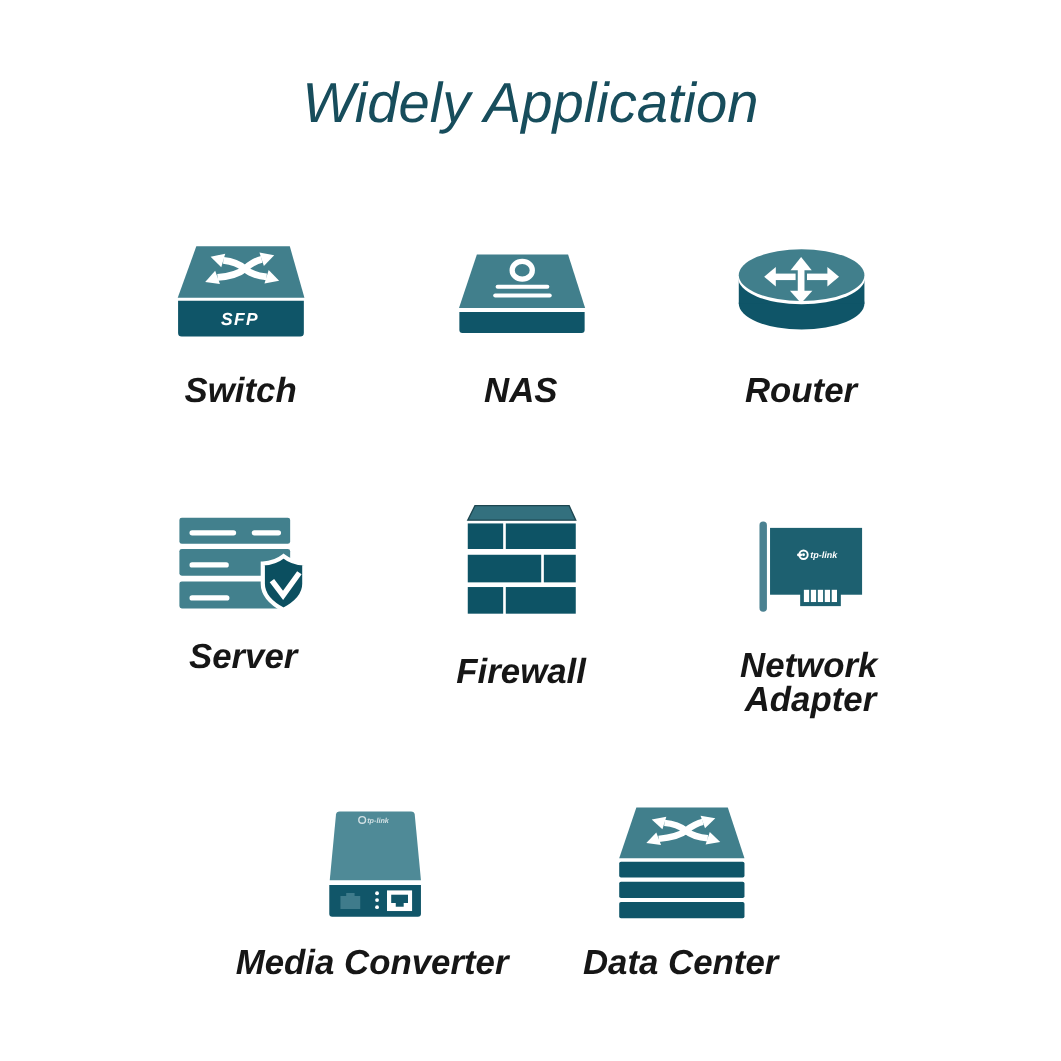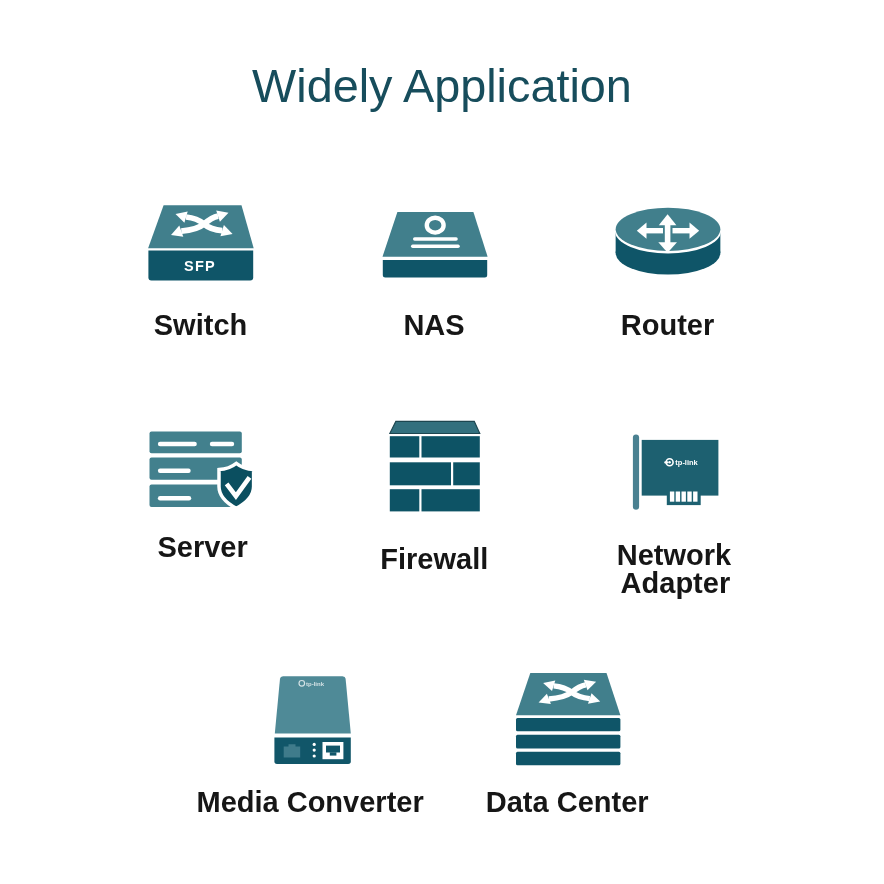--- a/index.html
+++ b/index.html
@@ -1,16 +1,16 @@
 <!DOCTYPE html>
 <html><head>
 <meta charset="utf-8">
 <style>
   html,body{margin:0;padding:0;background:#ffffff;}
-  .page{position:relative;width:884px;height:884px;background:#ffffff;overflow:hidden;}
+  .page{position:relative;width:884px;height:884px;background:#ffffff;overflow:hidden;font-style:italic;}
   svg{display:block;}
   text{font-family:"Liberation Sans",sans-serif;}
 </style>
 </head>
 <body>
 <div class="page">
 <svg width="884" height="884" viewBox="0 0 884 884">
   <rect x="0" y="0" width="884" height="884" fill="#ffffff"></rect>
 
   <text x="442" y="101.5" font-size="46.8" fill="#174d5c" text-anchor="middle">Widely Application</text>

